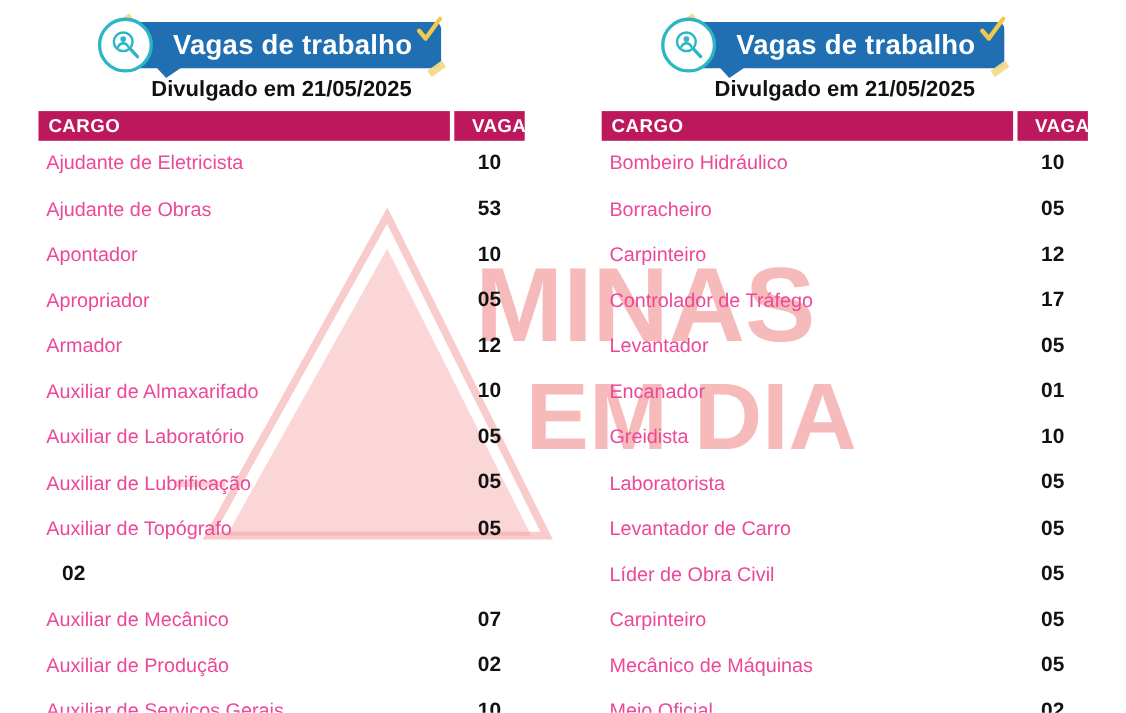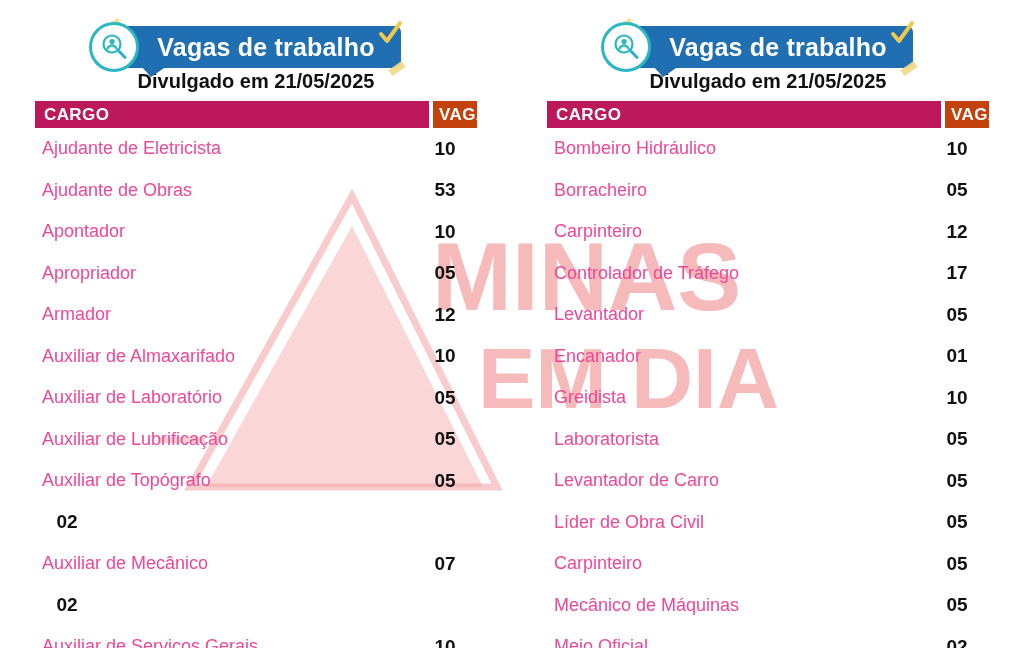--- a/index.html
+++ b/index.html
@@ -39,21 +39,21 @@
     width: 512px;
     height: 648px;
     box-sizing: border-box;
   }
 
   
   .banner-wrap {
     position: relative;
     height: 68px;
     display: flex;
-    align-items: flex-end;
+    align-items: center;
     justify-content: center;
     padding-top: 14px;
     box-sizing: border-box;
   }
   .banner {
     position: relative;
     background: #1f6fb2;
     border-radius: 6px;
     height: 42px;
     display: flex;
@@ -139,25 +139,25 @@
     background: #be185d;
     flex: 1 1 auto;
     display: flex;
     align-items: center;
     padding-left: 9px;
     box-sizing: border-box;
     letter-spacing: .4px;
     margin-right: 4px;
   }
   .th-vaga {
-    background: #c2410c;
-    width: 44px;
-    display: flex;
-    align-items: center;
-    padding-left: 6px;
+    background: #be185d;
+    width: 64px;
+    display: flex;
+    align-items: center;
+    padding-left: 16px;
     box-sizing: border-box;
     letter-spacing: .4px;
   }
   .row {
     display: flex;
     align-items: center;
     height: 41.5px;
   }
   .cell-cargo {
     flex: 1 1 auto;
@@ -264,20 +264,21 @@
             <div class="cell-vaga">05</div>
           </div>
           <div class="row">
             <div class="cell-vaga">02</div>
           </div>
           <div class="row">
             <div class="cell-cargo">Auxiliar de Mecânico</div>
             <div class="cell-vaga">07</div>
           </div>
           <div class="row">
+            <div class="cell-cargo">Auxiliar de Produção</div>
             <div class="cell-vaga">02</div>
           </div>
           <div class="row">
             <div class="cell-cargo">Auxiliar de Serviços Gerais</div>
             <div class="cell-vaga">10</div>
           </div>
         </div>
     </div>
   </div>
 

